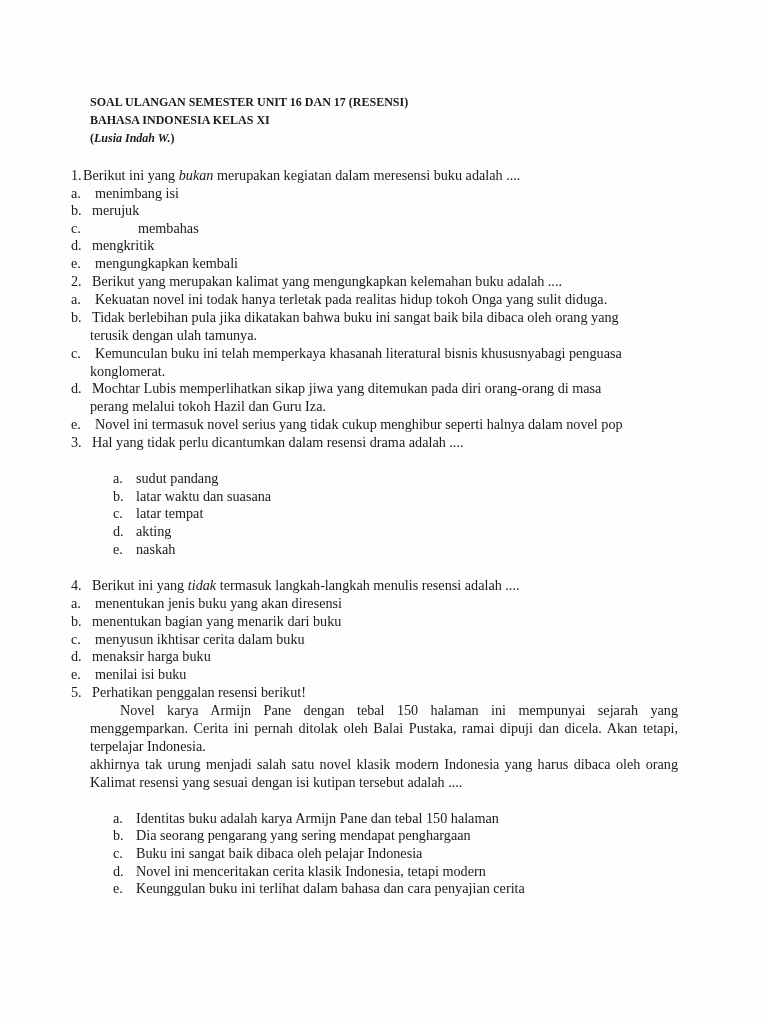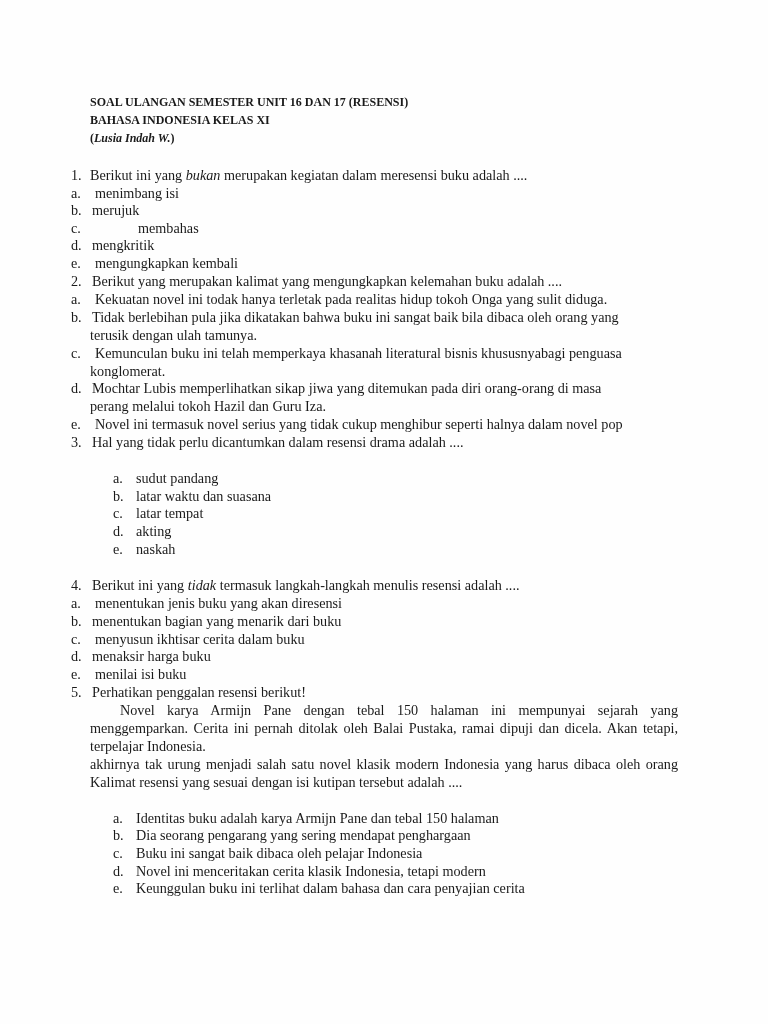--- a/index.html
+++ b/index.html
@@ -27,21 +27,21 @@
 <body>
 
 <div class="page">
 
   <div class="line title" style="left:90px; top:93px;">SOAL ULANGAN SEMESTER UNIT 16 DAN 17 (RESENSI)</div>
   <div class="line title" style="left:90px; top:111px;">BAHASA INDONESIA KELAS XI</div>
   <div class="line title" style="left:90px; top:129px;"><span>(</span><i>Lusia Indah W.</i><span>)</span></div>
 
   <div class="line" style="left:71px; top:166px;">
     <span class="marker">1.</span>
-    <span class="txt" style="left:19px;"><span>Berikut ini yang </span><i>bukan</i><span> merupakan kegiatan dalam meresensi buku adalah ....</span></span>
+    <span class="txt" style="left:12px;"><span>Berikut ini yang </span><i>bukan</i><span> merupakan kegiatan dalam meresensi buku adalah ....</span></span>
   </div>
   <div class="line" style="left:71px; top:184px;">
       <span class="marker">a.</span>
       <span class="txt" style="left:24px;">menimbang isi</span>
     </div>
   <div class="line" style="left:71px; top:201px;">
       <span class="marker">b.</span>
       <span class="txt" style="left:21px;">merujuk</span>
     </div>
   <div class="line" style="left:71px; top:219px;">

